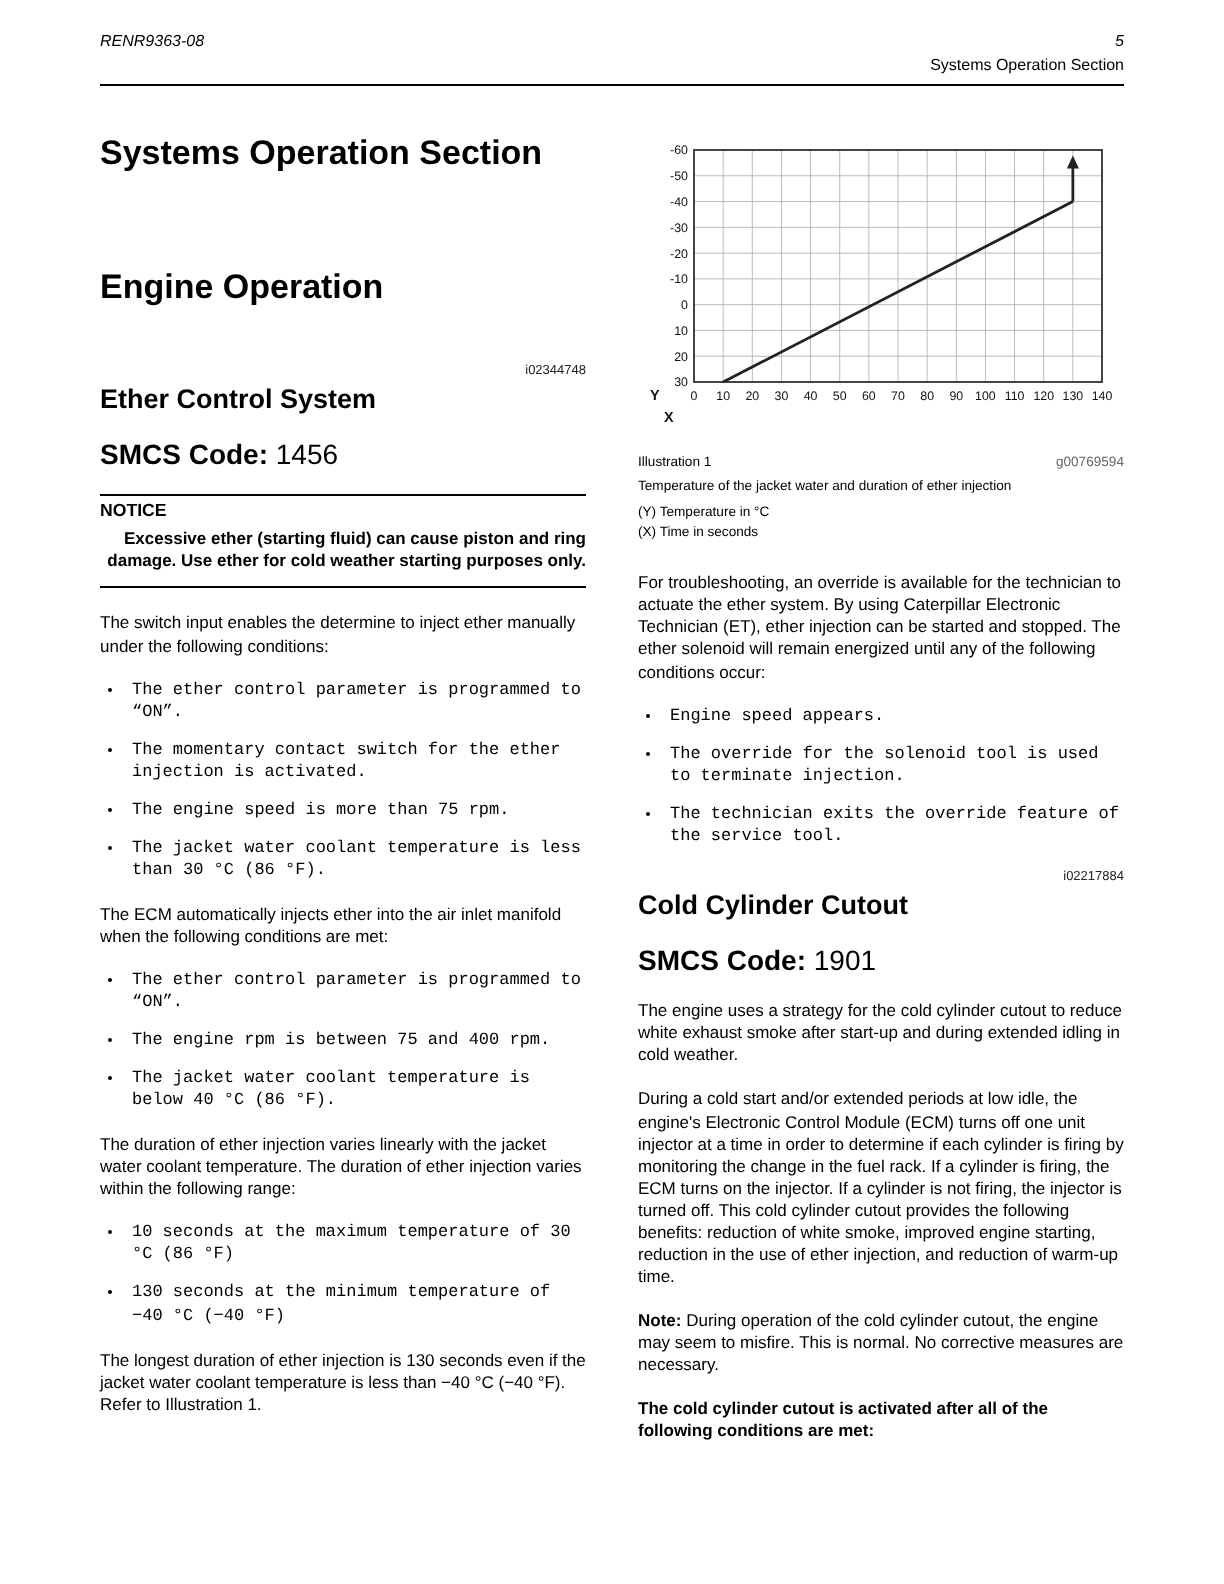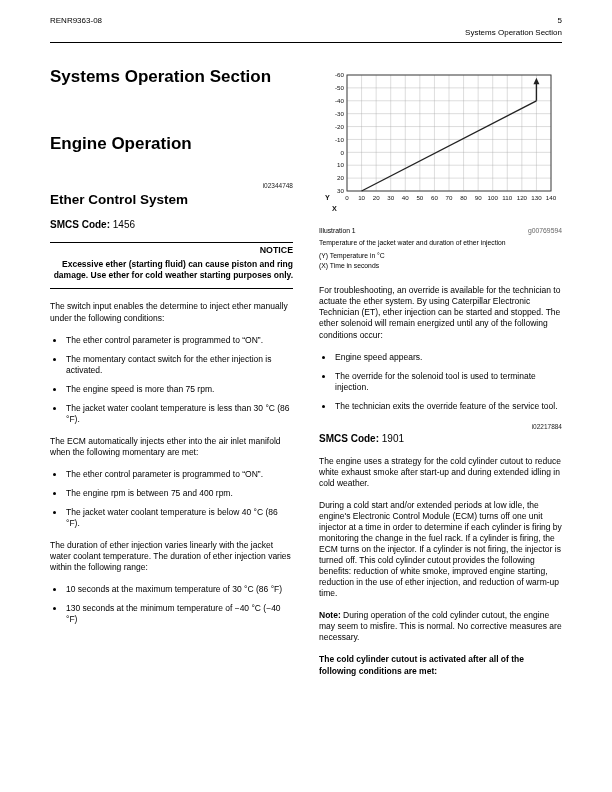--- a/index.html
+++ b/index.html
@@ -3,39 +3,39 @@
 <meta charset="utf-8">
 <style>
   html,body{margin:0;padding:0;background:#e8e8e8;}
   .page{
     position:relative;width:612px;height:792px;margin:0 auto;background:#ffffff;
     box-sizing:border-box;padding:16px 50px 0 50px;
     font-family:"Liberation Sans","DejaVu Sans",sans-serif;color:#000;
     overflow:hidden;
   }
   
-  .hdr-row{display:flex;justify-content:space-between;font-size:8px;line-height:1.3;}
+  .hdr-row{display:flex;justify-content:space-between;font-size:8px;line-height:1.3;font-style:italic;}
   .hdr-row2{display:flex;justify-content:flex-end;font-size:8px;line-height:1.3;margin-top:2px;}
   .hdr-rule{border:none;border-top:1.2px solid #000;margin:3px 0 0 0;}
   .content{display:flex;gap:26px;margin-top:24px;}
   .col{flex:1 1 0;min-width:0;}
   
   .h1{font-size:17px;font-weight:bold;margin:0 0 25px 0;line-height:1.15;}
   .h1.second{margin-bottom:28px;margin-top:48px;}
   .article-id{font-size:6.5px;text-align:right;margin:0 0 3px 0;color:#222;}
   .h2{font-size:13.5px;font-weight:bold;margin:0 0 12px 0;line-height:1.15;}
-  .smcs{font-size:10px;margin:0 0 12px 0;}
+  .smcs{font-size:14px;margin:0 0 12px 0;}
   .smcs b{font-weight:bold;}
   p.body{font-size:8.5px;line-height:1.3;margin:0 0 11px 0;}
   ul.bullets{margin:0 0 11px 0;padding-left:15px;list-style:disc;}
-  ul.bullets li{font-size:8.5px;line-height:1.3;margin:0 0 8px 0;padding-left:1px;}
+  ul.bullets li{font-size:8.5px;line-height:1.3;margin:0 0 8px 0;padding-left:1px;font-family:Liberation Mono, monospace;}
   .bold{font-weight:bold;}
   
   .notice{border-top:1px solid #000;border-bottom:1px solid #000;padding:2px 0 7px 0;margin:0 0 12px 0;}
-  .notice-title{text-align:right;font-size:8.8px;font-weight:bold;margin:0 0 4px 0;}
+  .notice-title{text-align:left;font-size:8.8px;font-weight:bold;margin:0 0 4px 0;}
   .notice-body{font-size:8.5px;font-weight:bold;line-height:1.3;margin:0;text-align:right;}
   
   .figure{margin:0 0 4px 0;}
   .ill-row{display:flex;justify-content:space-between;align-items:baseline;font-size:6.8px;margin:2px 0 4px 0;}
   .ill-id{color:#666;}
   .ill-caption{font-size:6.8px;line-height:1.35;margin:0 0 4px 0;}
   .ill-legend{font-size:6.8px;line-height:1.5;margin:0 0 14px 0;}
   .ill-legend div{white-space:nowrap;}
   
   .grid{stroke:#a8a8a8;stroke-width:0.4;fill:none;}
@@ -75,33 +75,34 @@
       </div>
 
       <p class="body">The switch input enables the determine to inject ether manually under the following conditions:</p>
       <ul class="bullets">
           <li>The ether control parameter is programmed to “ON”.</li>
           <li>The momentary contact switch for the ether injection is activated.</li>
           <li>The engine speed is more than 75 rpm.</li>
           <li>The jacket water coolant temperature is less than 30 °C (86 °F).</li>
         </ul>
 
-      <p class="body">The ECM automatically injects ether into the air inlet manifold when the following momentary are met:</p>
+      <p class="body">The ECM automatically injects ether into the air inlet manifold when the following conditions are met:</p>
       <ul class="bullets">
           <li>The ether control parameter is programmed to “ON”.</li>
           <li>The engine rpm is between 75 and 400 rpm.</li>
           <li>The jacket water coolant temperature is below 40 °C (86 °F).</li>
         </ul>
 
       <p class="body">The duration of ether injection varies linearly with the jacket water coolant temperature. The duration of ether injection varies within the following range:</p>
       <ul class="bullets">
           <li>10 seconds at the maximum temperature of 30 °C (86 °F)</li>
           <li>130 seconds at the minimum temperature of −40 °C (−40 °F)</li>
         </ul>
 
+      <p class="body">The longest duration of ether injection is 130 seconds even if the jacket water coolant temperature is less than −40 °C (−40 °F). Refer to Illustration 1.</p>
     </div>
 
     <div class="col">
 
       <div class="figure">
         <svg id="chart-svg" width="244" height="152" viewBox="0 0 244 152" xmlns="http://www.w3.org/2000/svg">
             <line class="grid" x1="28" y1="8" x2="28" y2="124"></line>
             <line class="grid" x1="42.57142857142857" y1="8" x2="42.57142857142857" y2="124"></line>
             <line class="grid" x1="57.14285714285714" y1="8" x2="57.14285714285714" y2="124"></line>
             <line class="grid" x1="71.71428571428572" y1="8" x2="71.71428571428572" y2="124"></line>
@@ -171,20 +172,21 @@
       </div>
 
       <p class="body">For troubleshooting, an override is available for the technician to actuate the ether system. By using Caterpillar Electronic Technician (ET), ether injection can be started and stopped. The ether solenoid will remain energized until any of the following conditions occur:</p>
       <ul class="bullets">
           <li>Engine speed appears.</li>
           <li>The override for the solenoid tool is used to terminate injection.</li>
           <li>The technician exits the override feature of the service tool.</li>
         </ul>
 
       <div class="article-id">i02217884</div>
+      <h2 class="h2">Cold Cylinder Cutout</h2>
 
       <p class="smcs"><b>SMCS Code:</b> <span>1901</span></p>
 
       <p class="body">The engine uses a strategy for the cold cylinder cutout to reduce white exhaust smoke after start-up and during extended idling in cold weather.</p>
       <p class="body">During a cold start and/or extended periods at low idle, the engine's Electronic Control Module (ECM) turns off one unit injector at a time in order to determine if each cylinder is firing by monitoring the change in the fuel rack. If a cylinder is firing, the ECM turns on the injector. If a cylinder is not firing, the injector is turned off. This cold cylinder cutout provides the following benefits: reduction of white smoke, improved engine starting, reduction in the use of ether injection, and reduction of warm-up time.</p>
 
       <p class="body"><span class="bold">Note:</span> <span>During operation of the cold cylinder cutout, the engine may seem to misfire. This is normal. No corrective measures are necessary.</span></p>
 
       <p class="body bold">The cold cylinder cutout is activated after all of the following conditions are met:</p>
     </div>

